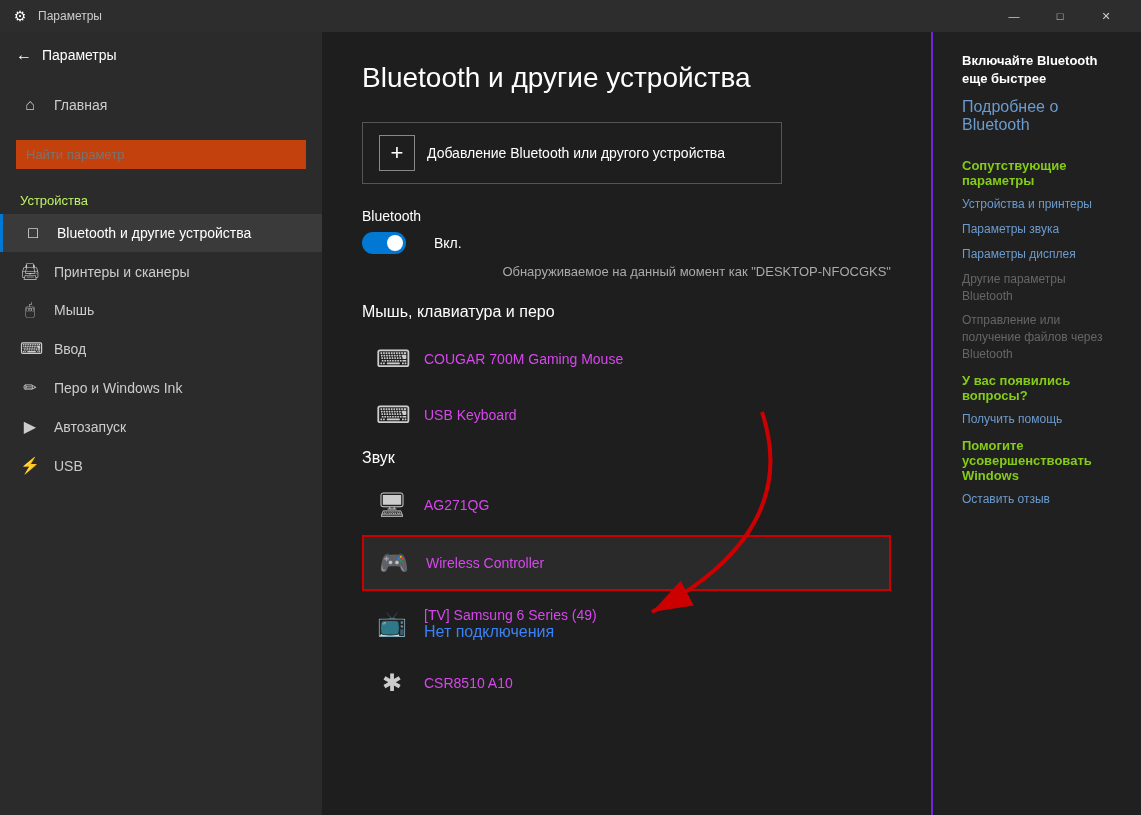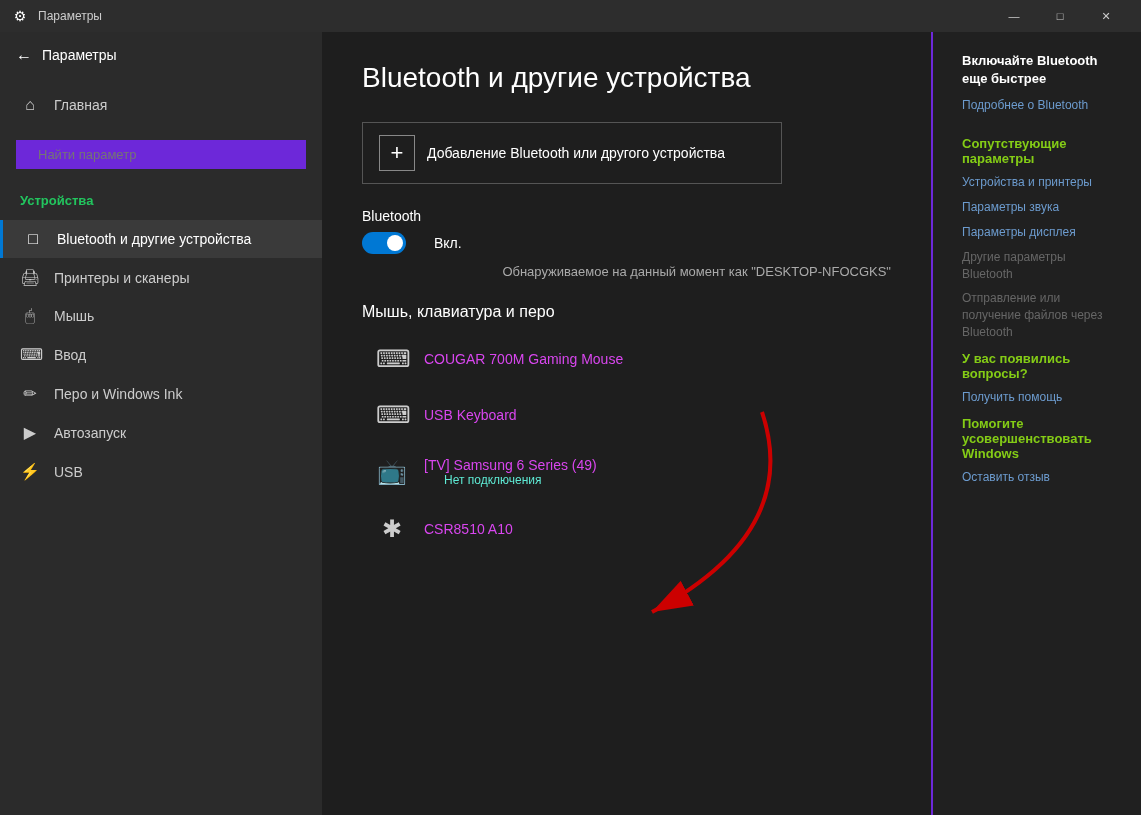--- a/index.html
+++ b/index.html
@@ -99,32 +99,32 @@
       gap: 14px;
       cursor: pointer;
       font-size: 14px;
       color: #cccccc;
     }
     .sidebar-search {
       padding: 8px 16px 12px;
     }
     .sidebar-search input {
       width: 100%;
-      background: #6d28d9;
+      background: #c2410c;
       border: none;
       color: #ffffff;
-      padding: 7px 22px;
+      padding: 7px 10px;
       font-size: 13px;
       outline: none;
     }
     .sidebar-section-title {
-      padding: 12px 20px 12px;
+      padding: 12px 20px 6px;
       font-size: 13px;
-      font-weight: 700;
-      color: #22c55e;
+      font-weight: 400;
+      color: #bef264;
     }
     .sidebar-item {
       display: flex;
       align-items: center;
       padding: 10px 20px;
       gap: 14px;
       cursor: pointer;
       font-size: 14px;
       color: #cccccc;
       position: relative;
@@ -245,23 +245,22 @@
       font-size: 24px;
       color: #cccccc;
       width: 32px;
       text-align: center;
     }
     .device-name {
       font-size: 14px;
       color: #d946ef;
     }
     .device-sub {
-      font-size: 12px;
-      color: #5eead4;
-      margin-left: 20px;
+      font-size: 16px;
+      color: #3b82f6;
     }
 
     
     .right-panel {
       width: 210px;
       background: #202020;
       padding: 20px 29px;
       flex-shrink: 0;
       border-left: 2px solid #6d28d9;
       overflow-y: auto;
@@ -273,21 +272,21 @@
       margin-bottom: 10px;
       line-height: 1.4;
     }
     .right-panel-text {
       font-size: 12px;
       color: #999999;
       line-height: 1.6;
       margin-bottom: 14px;
     }
     .right-panel-link {
-      font-size: 12px;
+      font-size: 16px;
       color: #6c9bce;
       cursor: pointer;
       margin-bottom: 24px;
     }
     .right-section-title {
       font-size: 13px;
       font-weight: 700;
       color: #84cc16;
       margin-bottom: 8px;
       margin-top: 10px;
@@ -404,20 +403,31 @@
         <div class="device-item">
           <span class="device-icon">⌨</span>
           <span class="device-name">COUGAR 700M Gaming Mouse</span>
         </div>
         <div class="device-item">
           <span class="device-icon">⌨</span>
           <span class="device-name">USB Keyboard</span>
         </div>
       </div>
 
+      <div style="position:relative;">
+        <div class="devices-section-header">Звук</div>
+        <div class="device-item">
+          <span class="device-icon">🖥</span>
+          <span class="device-name">AG271QG</span>
+        </div>
+        <div class="device-item highlighted">
+          <span class="device-icon">🎮</span>
+          <span class="device-name">Wireless Controller</span>
+        </div>
+      </div>
 
       <div>
         <div class="device-item">
           <span class="device-icon">📺</span>
           <div>
             <div class="device-name">[TV] Samsung 6 Series (49)</div>
             <div class="device-sub">Нет подключения</div>
           </div>
         </div>
         <div class="device-item">

